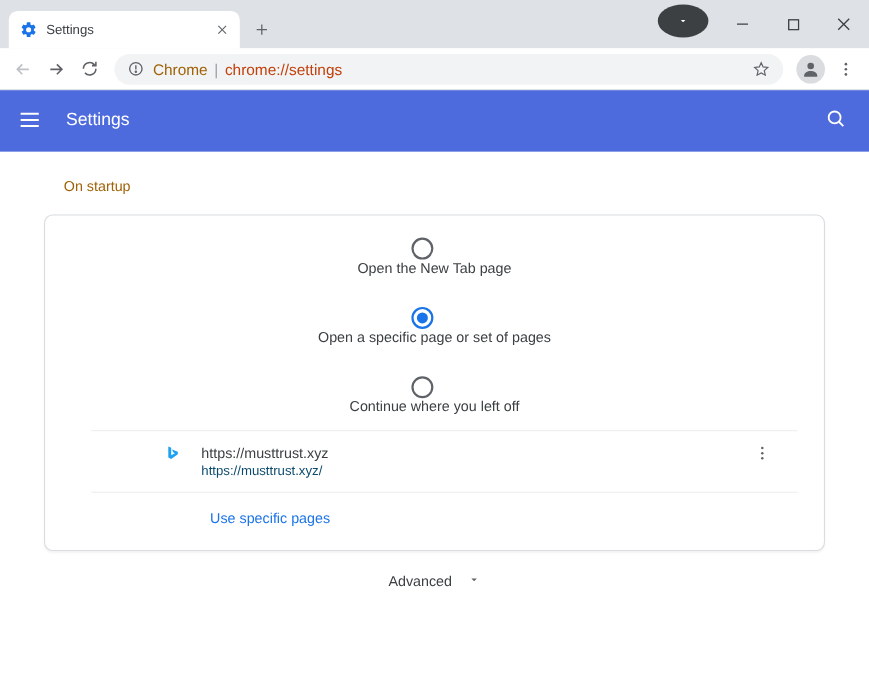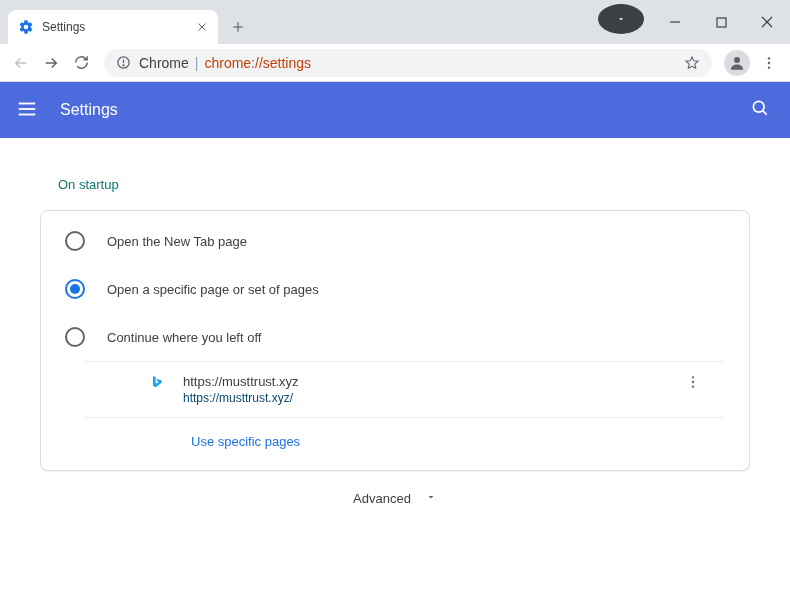--- a/index.html
+++ b/index.html
@@ -15,41 +15,41 @@
 .win-controls { margin-left: auto; display: flex; align-items: center; height: 44px; }
 .win-controls > div { width: 46px; height: 30px; display: flex; align-items: center; justify-content: center; color: #3c4043; }
 .incognito-badge { width: 20px; height: 20px; background: #3c4043; border-radius: 50%; display: flex; align-items: center; justify-content: center; margin-right: 8px; }
 
 
 .toolbar { height: 38px; background: #fff; border-bottom: 1px solid #dadce0; display: flex; align-items: center; padding: 0 6px; }
 .nav-btn { width: 30px; height: 30px; display: flex; align-items: center; justify-content: center; color: #5f6368; }
 .nav-btn.disabled { color: #bdc1c6; }
 .omnibox { flex: 1; height: 28px; background: #f1f3f4; border-radius: 14px; display: flex; align-items: center; padding: 0 12px; margin: 0 8px; font-size: 14px; }
 .omnibox .secure { color: #5f6368; margin-right: 8px; }
-.omnibox .host { color: #404040; text-align: right; }
+.omnibox .host { color: #a16207; text-align: right; }
 .omnibox .sep { color: #9aa0a6; margin: 0 6px; }
 .omnibox .path { color: #c2410c; }
 .omnibox .star { margin-left: auto; color: #5f6368; }
 .profile { width: 26px; height: 26px; background: #dadce0; border-radius: 50%; display: flex; align-items: center; justify-content: center; margin: 0 4px; }
 .menu-dots { width: 30px; height: 30px; display: flex; align-items: center; justify-content: center; color: #5f6368; }
 
 
 .app-header { height: 56px; background: #4e6bde; display: flex; align-items: center; padding: 0 16px; color: #fff; }
 .hamburger { width: 24px; height: 24px; margin-right: 20px; }
 .app-title { font-size: 16px; font-weight: 400; }
 .search-icon { margin-left: auto; width: 24px; height: 24px; }
 
 
 .content { height: calc(616px - 44px - 38px - 56px); background: #fff; overflow-y: scroll; position: relative; }
 .content-inner { padding: 24px 0 40px; }
-.section-title { font-size: 13px; color: #0f766e; margin: 15px 0 18px 58px; }
+.section-title { font-size: 13px; color: #a16207; margin: 0 0 18px 58px; }
 
 .card { background: #fff; border: 1px solid #dadce0; border-radius: 8px; margin: 0 40px; box-shadow: 0 1px 2px rgba(0,0,0,0.05); padding: 6px 0; }
 
-.radio-row { display: flex; align-items: center; padding: 14px 24px; cursor: pointer; }
+.radio-row { display: flex; align-items: center; padding: 14px 24px; cursor: pointer; flex-direction: column; }
 .radio-row .radio { width: 20px; height: 20px; border: 2px solid #5f6368; border-radius: 50%; margin-right: 22px; position: relative; flex-shrink: 0; }
 .radio-row.selected .radio { border-color: #1a73e8; }
 .radio-row.selected .radio::after { content: ""; position: absolute; width: 10px; height: 10px; background: #1a73e8; border-radius: 50%; top: 3px; left: 3px; }
 .radio-row .label { font-size: 13px; color: #3c4043; }
 
 .page-entry { display: flex; align-items: flex-start; padding: 12px 24px 12px 66px; border-top: 1px solid #eee; margin: 0 24px 0 42px; }
 .page-entry:first-of-type { border-top: 1px solid #eee; margin-top: 4px; }
 .page-entry .favicon-b { width: 16px; height: 16px; margin-right: 18px; flex-shrink: 0; }
 .page-entry .page-text { display: flex; flex-direction: column; }
 .page-entry .page-title { font-size: 13px; color: #3c4043; }

